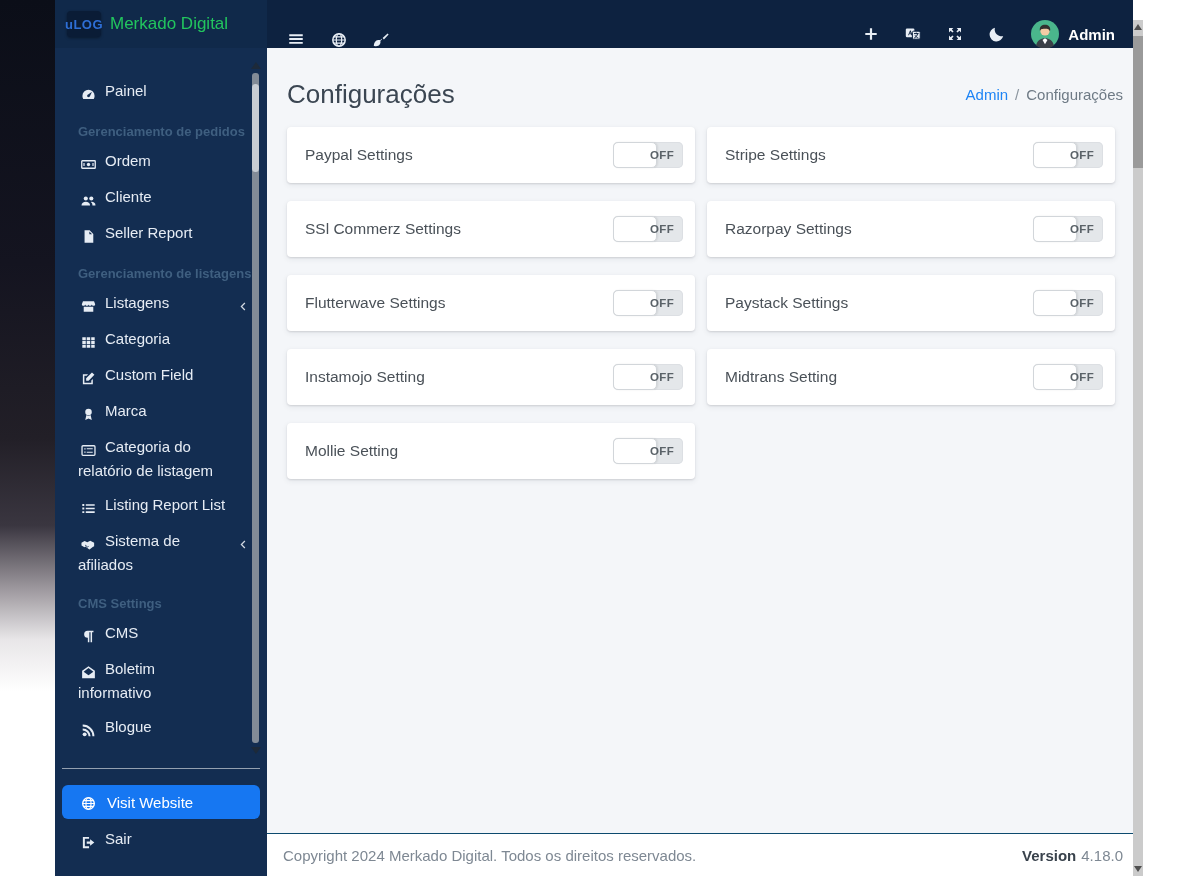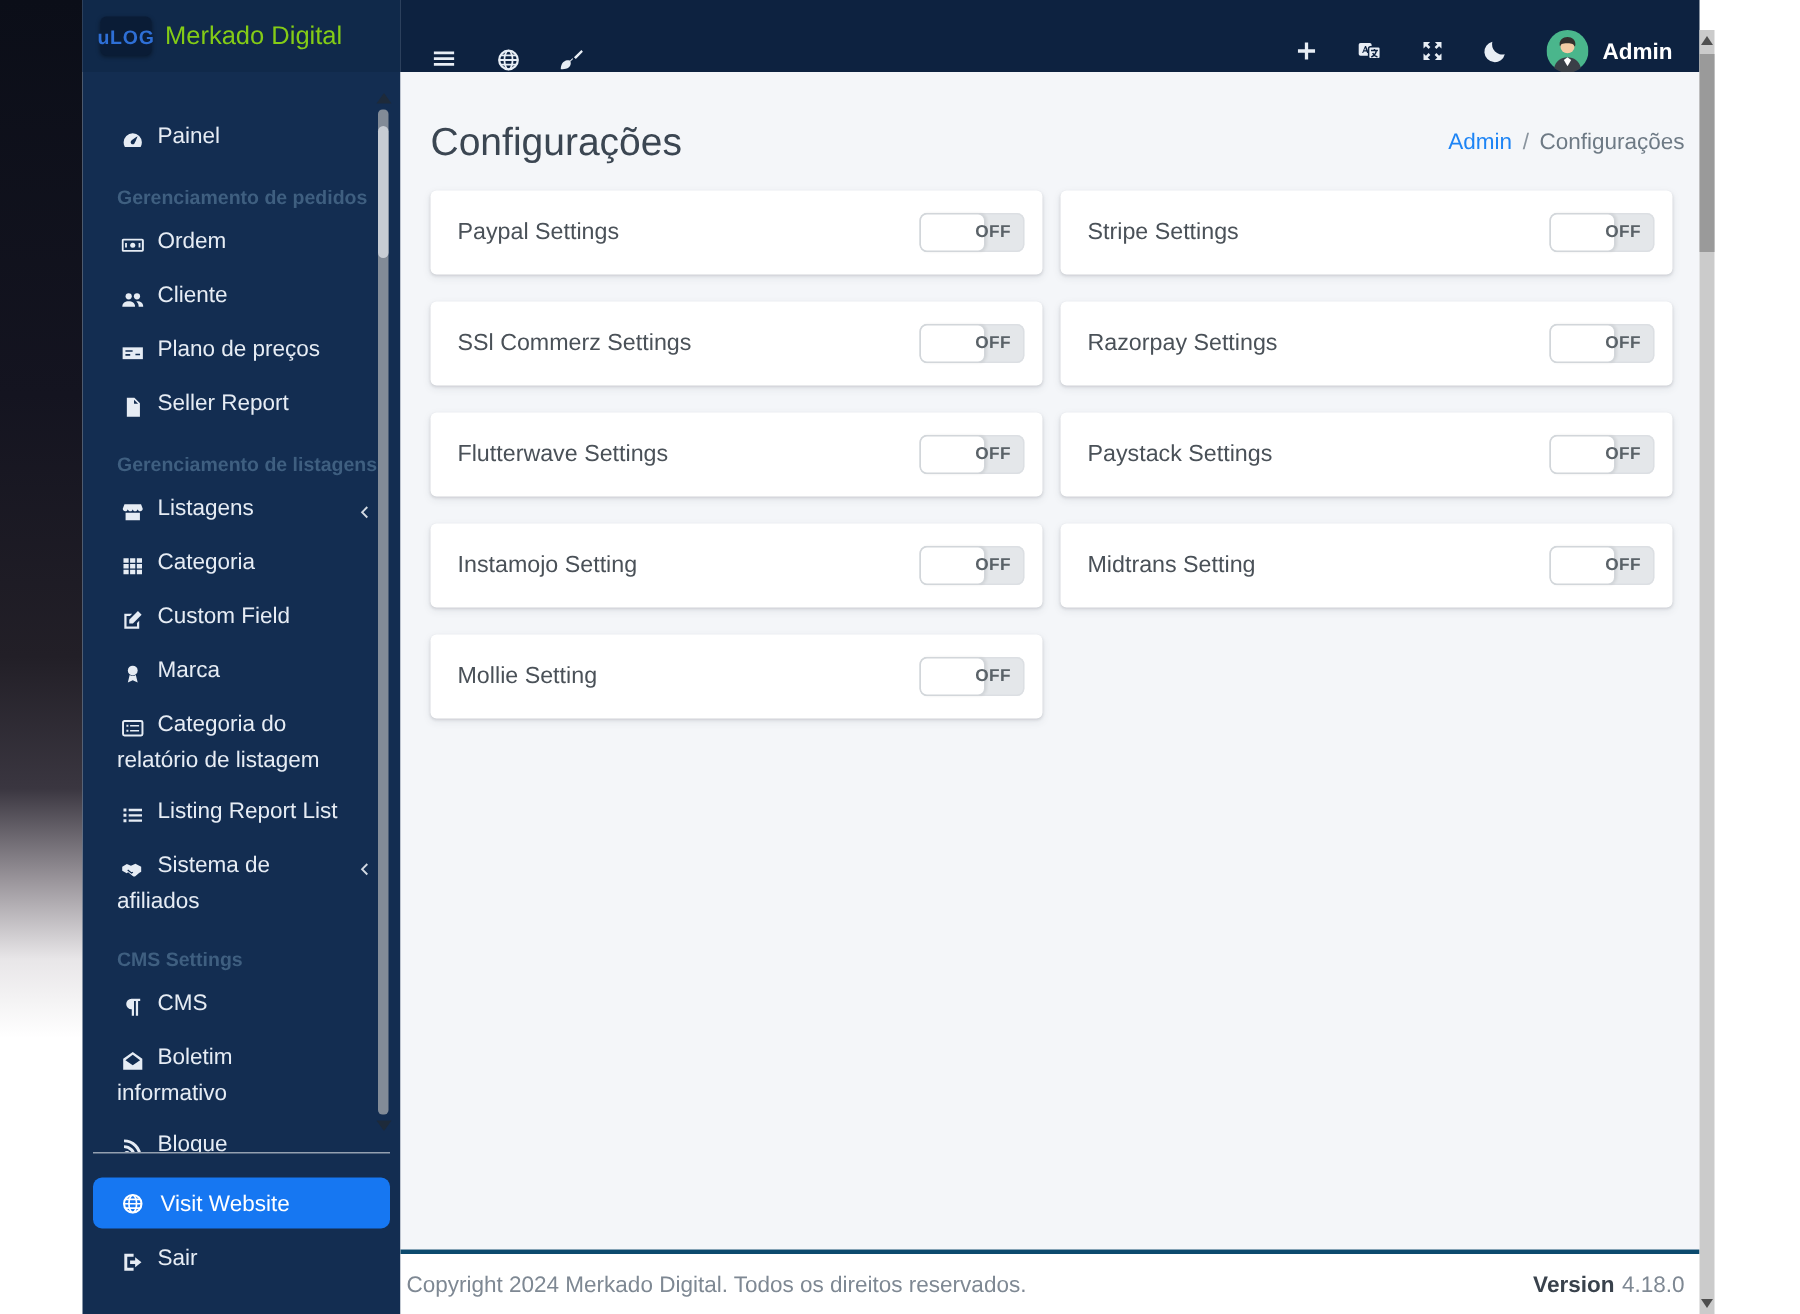--- a/index.html
+++ b/index.html
@@ -11,21 +11,21 @@
   
   .left-strip{
     position:absolute;left:0;top:0;width:55px;height:876px;
     background:linear-gradient(180deg,#0b0e18 0%,#141420 30%,#221f27 50%,#3a3640 60%,#9a959b 67%,#e8e6e8 73%,#ffffff 79%,#ffffff 100%);
   }
   
   .sidebar{position:absolute;left:55px;top:0;width:212px;height:876px;background:#132d51;color:#e6ecf4;}
   .logo-bar{height:48px;display:flex;align-items:center;padding:0 12px;background:#10294a;}
   .logo-tile{width:34px;height:26px;background:#0a1c36;border-radius:4px;display:flex;align-items:center;justify-content:center;
     color:#2e6fd6;font-size:13px;font-weight:bold;letter-spacing:.5px;box-shadow:0 1px 3px rgba(0,0,0,.4);}
-  .brand-title{margin-left:9px;font-size:17px;color:#84cc16;white-space:nowrap;}
+  .brand-title{margin-left:9px;font-size:17px;color:#22c55e;white-space:nowrap;}
   .menu{position:absolute;top:48px;left:7px;width:190px;height:720px;overflow:hidden;padding-top:26px;box-sizing:border-box;}
   .menu-header{margin-top:10px;padding:4px 0 4px 16px;font-size:13px;font-weight:700;color:#3f5f80;line-height:16px;}
   .menu-item{display:block;position:relative;padding:6px 22px 6px 16px;line-height:22px;font-size:15px;color:#e6ecf4;
     text-decoration:none;border-radius:6px;cursor:pointer;}
   .mi-icon{display:inline-block;width:20px;margin-right:7px;vertical-align:-2px;text-align:center;}
   .mi-icon svg{vertical-align:middle;}
   .mi-chevron{position:absolute;right:4px;top:10px;color:#d2d9e2;}
   .sidebar-bottom{position:absolute;left:7px;right:7px;top:768px;border-top:1px solid rgba(255,255,255,.55);padding-top:16px;}
   .visit-btn{display:flex;align-items:center;height:34px;background:#1677f2;border-radius:6px;color:#fff;font-size:15px;
     padding-left:16px;gap:2px;cursor:pointer;}
@@ -56,22 +56,22 @@
   .cards{display:grid;grid-template-columns:1fr 1fr;column-gap:12px;row-gap:18px;margin:17px 18px 0 20px;}
   .card{background:#fff;height:56px;border-radius:4px;display:flex;align-items:center;justify-content:space-between;
     padding:0 12px 0 18px;box-sizing:border-box;
     box-shadow:0 1px 2px rgba(40,45,60,.14),0 2px 6px rgba(40,45,60,.08);}
   .card-label{font-size:15.5px;color:#4a5158;}
   .toggle{position:relative;width:70px;height:26px;background:#e4e7ea;border-radius:5px;box-shadow:inset 0 0 0 1px #dcdfe3;cursor:pointer;flex:none;}
   .knob{position:absolute;left:0;top:0;width:44px;height:26px;background:#fff;border:1px solid #d2d6da;border-radius:5px;
     box-sizing:border-box;box-shadow:1px 0 2px rgba(0,0,0,.08);}
   .toggle-text{position:absolute;right:9px;top:50%;transform:translateY(-50%);font-size:11.5px;font-weight:700;color:#5a6268;letter-spacing:.3px;}
   
-  .footer{position:absolute;left:267px;top:833px;width:866px;height:43px;background:#fff;border-top:3px solid #0c4a6e;
-    box-sizing:border-box;display:flex;align-items:center;justify-content:space-between;padding:0 10px 0 4px;
+  .footer{position:absolute;left:267px;top:833px;width:866px;height:43px;background:#fff;border-top:1px solid #0c4a6e;
+    box-sizing:border-box;display:flex;align-items:center;justify-content:space-between;padding:0 10px 0 16px;
     font-size:15px;color:#7e8893;}
   .version-label{font-weight:700;color:#39424c;margin-right:5px;}
   
   .page-scroll{position:absolute;left:1133px;top:20px;width:10px;height:856px;background:#cbcbcb;}
   .ps-up,.ps-down{position:absolute;left:1px;width:0;height:0;border-left:4px solid transparent;border-right:4px solid transparent;}
   .ps-up{top:4px;border-bottom:6px solid #4f4f4f;}
   .ps-down{bottom:4px;border-top:6px solid #4f4f4f;}
   .ps-thumb{position:absolute;left:0;top:16px;width:10px;height:132px;background:#9a9a9a;}
 </style>
 </head>
@@ -99,26 +99,20 @@
             <path d="M3.2 6.4v3.2M12.8 6.4v3.2" stroke="currentColor" stroke-width="1.3"></path>
           </svg></span><span class="mi-label">Ordem</span>
   </a>
       <a class="menu-item">
     <span class="mi-icon"><svg width="15" height="15" viewBox="0 0 16 16" fill="currentColor">
             <circle cx="5.1" cy="5.9" r="2.2"></circle>
             <circle cx="11" cy="5.9" r="2.2"></circle>
             <path d="M.6 12.9c0-2.1 2-3.5 4.5-3.5s4.5 1.4 4.5 3.5v.4H.6z"></path>
             <path d="M11.2 9.4c2.4 0 4.2 1.4 4.2 3.3v.6h-3.2v-.4c0-1.3-.6-2.5-1.7-3.3z"></path>
           </svg></span><span class="mi-label">Cliente</span>
-  </a>
-      <a class="menu-item">
-    <span class="mi-icon"><svg width="15" height="15" viewBox="0 0 16 16" fill="currentColor">
-            <rect x="0.8" y="3.8" width="14.4" height="8.4"></rect>
-            <path d="M2.8 6.4h5.1M2.8 9.2h3.4M9.9 8.9h3.3" stroke="#132d51" stroke-width="1.2" fill="none"></path>
-          </svg></span><span class="mi-label">Plano de preços</span>
   </a>
       <a class="menu-item">
     <span class="mi-icon"><svg width="15" height="15" viewBox="0 0 16 16" fill="currentColor">
             <path d="M3.8 1.3h5.4l3.9 3.9v9.5H3.8zM8.9 2.6v2.9h2.9z" fill-rule="evenodd"></path>
           </svg></span><span class="mi-label">Seller Report</span>
   </a>
       <div class="menu-header">Gerenciamento de listagens</div>
       <a class="menu-item">
     <span class="mi-icon"><svg width="15" height="15" viewBox="0 0 16 16" fill="currentColor">
             <path d="M2.1 2.3h11.8l1.2 3.2c0 1-.8 1.8-1.8 1.8-.9 0-1.6-.6-1.8-1.5-.2.9-.9 1.5-1.8 1.5s-1.6-.6-1.7-1.5c-.1.9-.8 1.5-1.7 1.5S4.7 6.7 4.5 5.8c-.2.9-.9 1.5-1.8 1.5-1 0-1.8-.8-1.8-1.8zM2.9 8.3h10.2v5.4H2.9z"></path>

